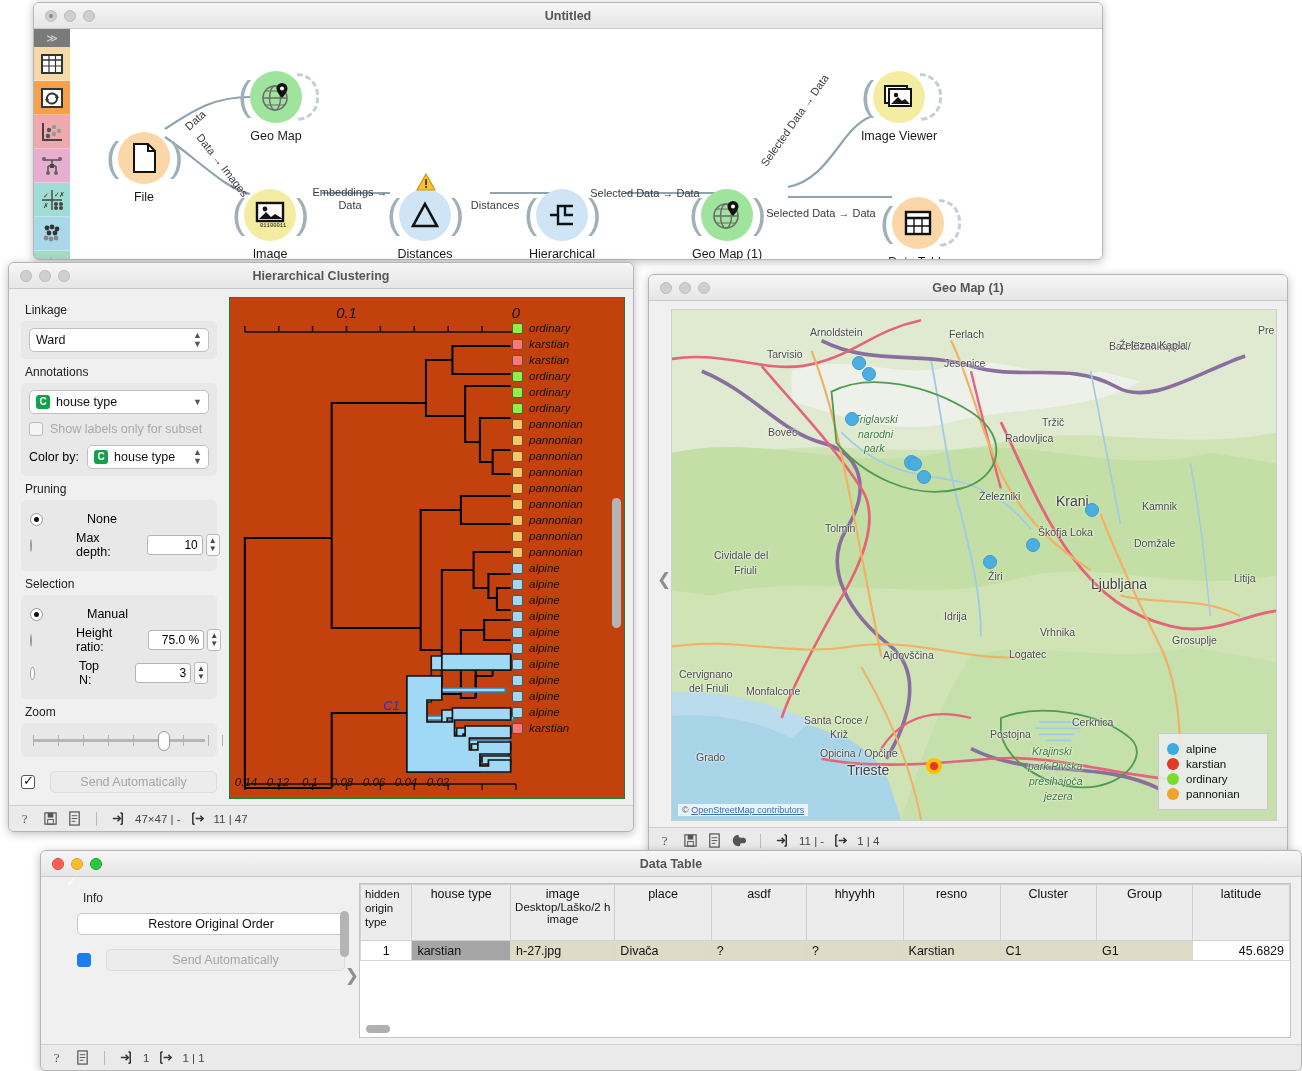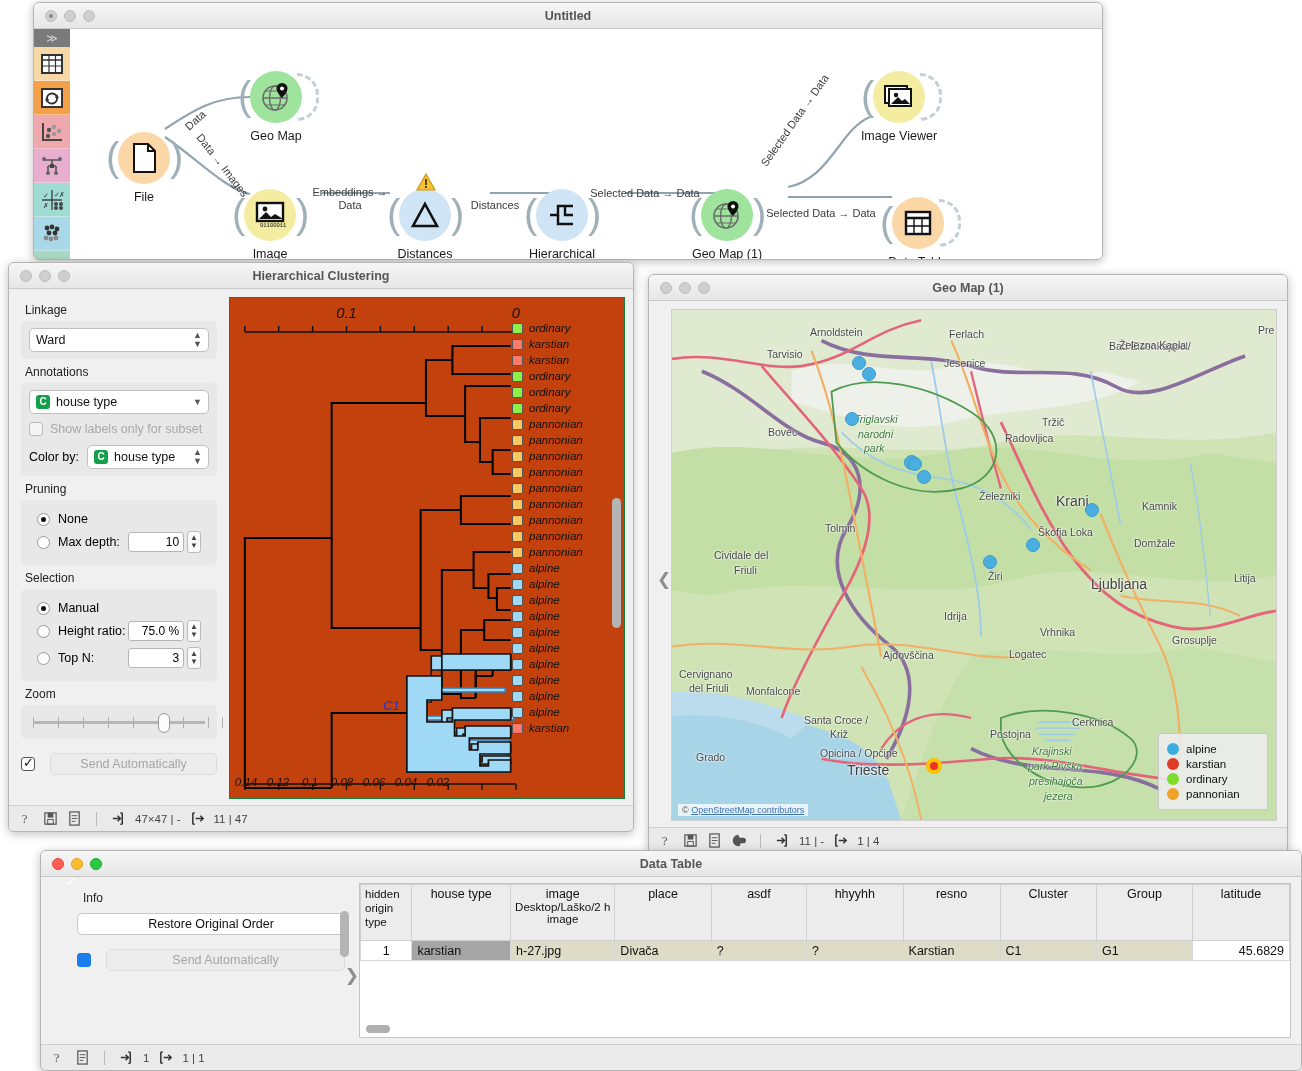--- a/index.html
+++ b/index.html
@@ -75,21 +75,21 @@
              color:#a8a8a8; }
   .chkbox { width:14px;height:14px;border:1px solid #bbb;border-radius:3px;
             background:#f4f4f4; margin-right:7px;}
   .chkbox.on { background:#fff; border-color:#555; position:relative; }
   .chkbox.on::after { content:'✓'; position:absolute; left:1px; top:-3px;
                       font-size:13px; color:#111; }
   .chkbox.blue { background:#1a7ced; border-color:#1a7ced; }
   .chkbox.blue::after { content:'✓'; position:absolute;left:1px;top:-3px;
                         font-size:13px;color:#fff; }
   .colorby { display:flex; align-items:center; margin-top:9px; font-size:12.5px; }
-  .radio-row { display:flex; align-items:center; margin:5px 8px; font-size:12.5px; }
+  .radio-row { display:flex; align-items:center; margin:5px 1px; font-size:12.5px;gap:36px; }
   .radio { width:13px;height:13px;border-radius:50%;border:1px solid #999;
            background:#fff; margin-right:8px; position:relative;}
   .radio.on::after { content:''; position:absolute; left:3px; top:3px;
                      width:5px;height:5px;border-radius:50%;background:#111;}
   .spin { margin-left:auto; display:flex; align-items:center; }
   .spin input { width:56px; height:20px; border:1px solid #b5b5b5;
                 border-radius:3px; text-align:right; font-size:12px;
                 padding-right:4px; font-family:"Liberation Sans",sans-serif;
                 background:#fff; }
   .spin-btns { font-size:8px; line-height:8px; color:#444; margin-left:3px;

